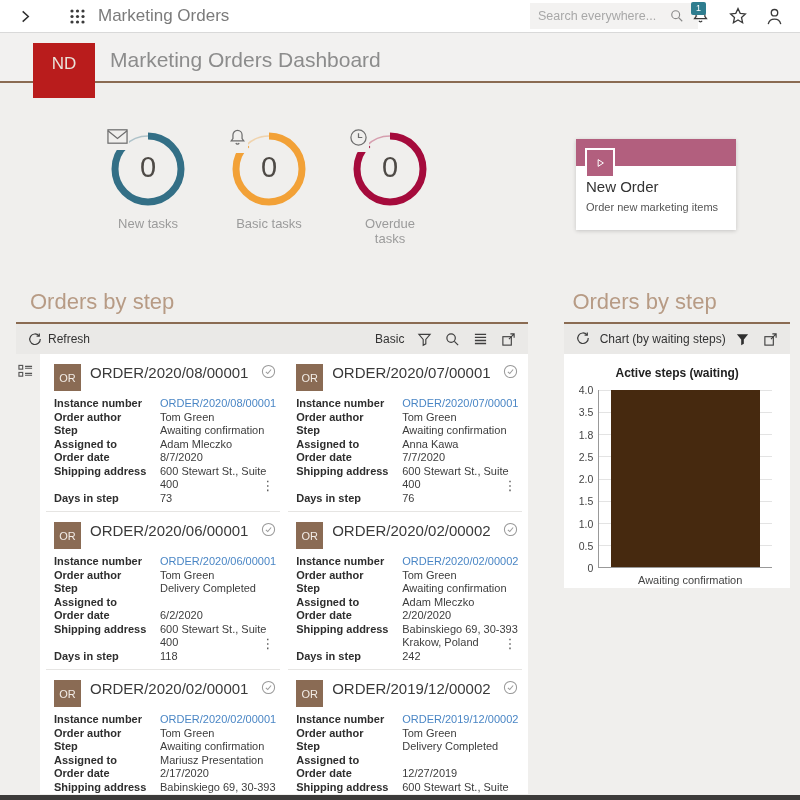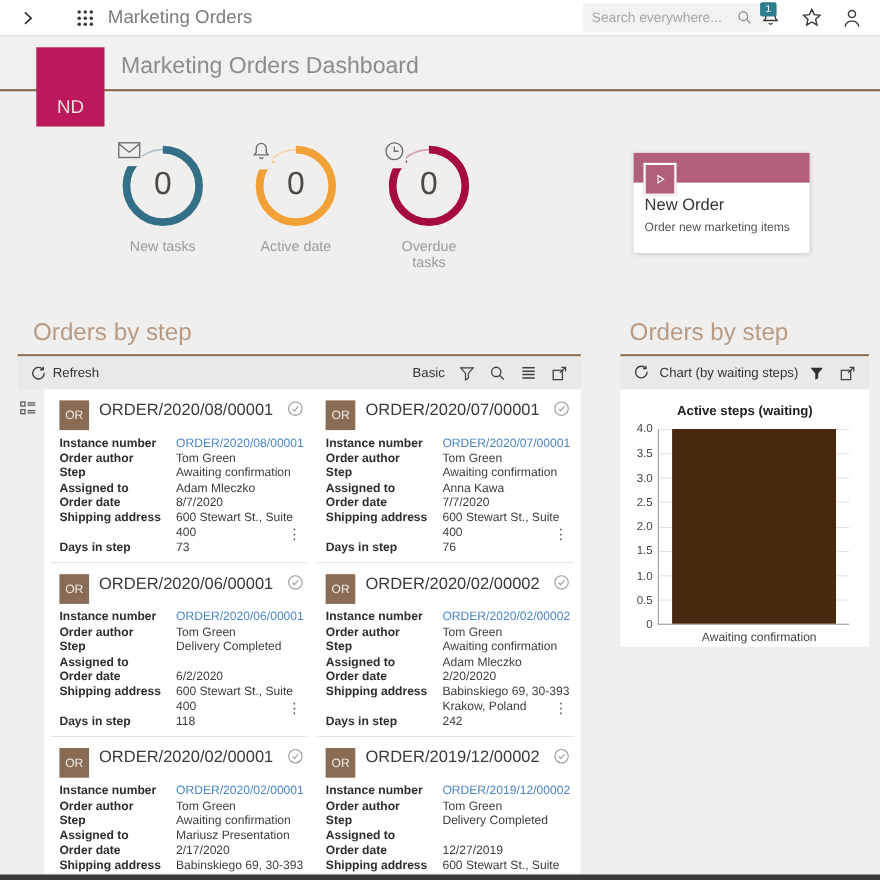--- a/index.html
+++ b/index.html
@@ -18,23 +18,23 @@
   .search input { border:none; background:transparent; outline:none; width:132px;
                   font-size:12.5px; color:#555; font-family:"Liberation Sans",sans-serif; }
   .search input::placeholder { color:#a8a8a8; }
   .top-icons { position:absolute; right:16px; display:flex; align-items:center; gap:17px; }
   .bell-wrap { position:relative; width:20px; height:20px; }
   .badge { position:absolute; top:-4px; left:0px; min-width:15px; height:13px; background:#2e7d8f;
            color:#fff; font-size:9px; line-height:13px; text-align:center; border-radius:2px; padding:0 2px; }
 
   
   .header-band { position:relative; height:50px; background:#f2f1f0; border-bottom:2px solid #8a6b52; }
-  .avatar { position:absolute; left:33px; top:10px; width:62px; height:72px; background:#be185d;
+  .avatar { position:absolute; left:33px; top:10px; width:62px; height:55px; background:#b91c1c;
             color:#eae2da; font-size:17px; display:flex; align-items:flex-end; justify-content:center;
-            padding-bottom:7px; z-index:3; }
+            padding-bottom:24px; z-index:3; }
   .dash-title { position:absolute; left:110px; top:15px; font-size:21px; color:#8c8c8c; font-weight:400; }
 
   
   .kpi-row { position:relative; margin:48px 0 0 108px; height:112px; display:flex; gap:41px; }
   .kpi { width:80px; text-align:center; position:relative; }
   .ring-wrap { position:relative; width:76px; height:76px; margin:0 auto; }
   .kpi-icon { position:absolute; top:-4px; left:-4px; background:#f0efed; padding:1px; z-index:2; }
   .kpi-value { position:absolute; top:50%; left:50%; transform:translate(-50%,-54%);
                font-size:29px; color:#4e4a46; }
   .kpi-label { margin-top:9px; font-size:13px; color:#9b9b9b; }
@@ -169,21 +169,21 @@
               <path d="M10 2.5 a4.8 4.8 0 0 1 4.8 4.8 v3.8 l1.8 2.4 h-13.2 l1.8 -2.4 v-3.8 a4.8 4.8 0 0 1 4.8 -4.8 z"></path>
               <path d="M8.3 15.8 a1.8 1.8 0 0 0 3.4 0"></path>
             </svg>
         </span>
         <svg class="ring" width="76" height="76" viewBox="0 0 76 76" fill="none">
           <circle class="ring-bg" cx="38" cy="38" r="33" stroke-width="1.5" opacity="0.35" stroke="#f2a137"></circle>
           <circle class="ring-main" cx="38" cy="38" r="33" stroke-width="7" stroke-dasharray="183 24.3" transform="rotate(-90 38 38)" stroke="#f2a137"></circle>
         </svg>
         <span class="kpi-value">0</span>
       </div>
-      <div class="kpi-label">Active date</div>
+      <div class="kpi-label">Basic tasks</div>
     </div>
 
     <div class="kpi">
       <div class="ring-wrap">
         <span class="kpi-icon">
           <svg width="19" height="19" viewBox="0 0 20 20" fill="none" stroke="#6d6d6d" stroke-width="1.3">
               <circle cx="10" cy="10" r="8"></circle>
               <path d="M10 5.5 V10 H14"></path>
             </svg>
         </span>
@@ -512,21 +512,21 @@
               </svg>
           </span>
         </span>
       </div>
       <div class="chart-panel">
         <div class="chart-title">Active steps (waiting)</div>
         <div class="chart-area">
           <div class="y-labels" id="ylabels">
               <div class="ytick" style="top: 0%;">4.0</div>
               <div class="ytick" style="top: 12.5%;">3.5</div>
-              <div class="ytick" style="top: 25%;">3.0</div>
+              <div class="ytick" style="top: 25%;">1.8</div>
               <div class="ytick" style="top: 37.5%;">2.5</div>
               <div class="ytick" style="top: 50%;">2.0</div>
               <div class="ytick" style="top: 62.5%;">1.5</div>
               <div class="ytick" style="top: 75%;">1.0</div>
               <div class="ytick" style="top: 87.5%;">0.5</div>
               <div class="ytick" style="top: 100%;">0</div>
             </div>
           <div class="plot" id="plot">
               <div class="gridline" style="top: 87.5%;"></div>
               <div class="gridline" style="top: 75%;"></div>

